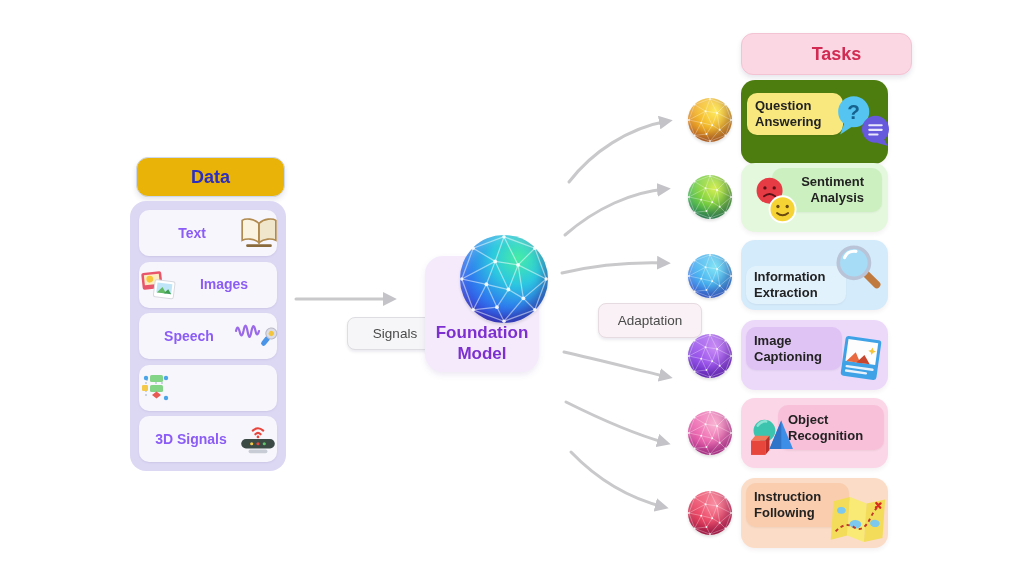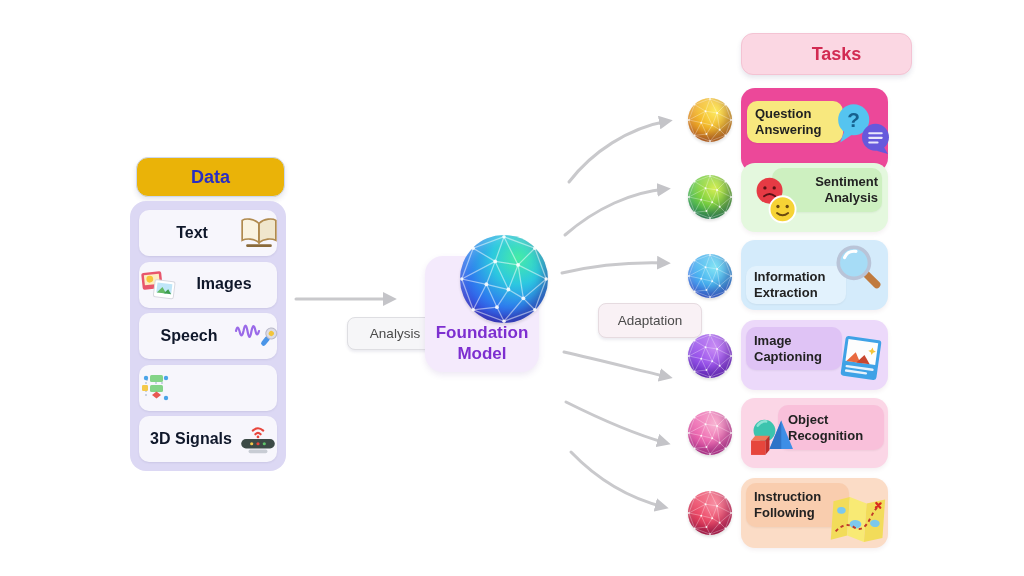--- a/index.html
+++ b/index.html
@@ -16,21 +16,21 @@
   .tasks-header{left:741px;top:33px;width:149px;height:40px;background:#fbd7e3;
         border:1.5px solid #f4c3d3;color:#d22a52;padding-left:20px;}
 
   
   .data-list{position:absolute;left:130px;top:201px;width:156px;height:270px;
         background:#dcd8f4;border-radius:16px;box-sizing:border-box;
         padding:9px;display:flex;flex-direction:column;justify-content:space-between;}
   .d-item{position:relative;height:46px;background:#f7f6fc;border-radius:10px;
         display:flex;align-items:center;padding:0 6px;box-sizing:border-box;
         box-shadow:0 1px 2px rgba(60,60,110,.10);}
-  .d-label{flex:1;font-weight:bold;font-size:16px;color:#0f172a;text-align:center;line-height:1.15;}
+  .d-label{flex:1;font-weight:bold;font-size:14px;color:#8b5cf6;text-align:center;line-height:1.15;}
   .d-item.sd .d-label{text-align:left;padding-left:4px;}
   .d-icon{flex-shrink:0;margin-right:-8px;}
   .d-icon.left{margin-right:0;margin-left:-6px;}
 
   
   .pill-sm{position:absolute;display:flex;align-items:center;justify-content:center;
         font-size:13.5px;color:#4a4a4a;border-radius:8px;
         box-shadow:0 2px 3px rgba(60,60,110,.10);margin-left:32px;}
   .training{left:315px;top:317px;width:94px;height:31px;background:#f6f6f8;border:1.5px solid #dedee2;}
   .adaptation{left:566px;top:303px;width:102px;height:33px;background:#f9f1f5;border:1.5px solid #e6dbe0;}
@@ -54,24 +54,24 @@
   .s-if{background:radial-gradient(circle at 60% 30%, #f890a4 0%, #ec4a68 45%, #cc2244 75%, #9e1228 100%);}
 
   
   .task-box{position:absolute;left:741px;width:147px;border-radius:14px;
         box-shadow:0 2px 4px rgba(120,60,90,.08);}
   .t-inner{position:absolute;border-radius:10px;display:flex;align-items:center;
         font-weight:bold;font-size:13px;line-height:1.22;color:#222;box-sizing:border-box;
         box-shadow:0 1px 2px rgba(0,0,0,.05);}
   .t-icon{position:absolute;}
 
-  .box-qa{top:88px;height:84px;background:#ec4899;}
+  .box-qa{top:80px;height:84px;background:#4d7c0f;}
   .box-qa .t-inner{left:6px;top:13px;width:96px;height:42px;background:#f8e87e;padding-left:8px;}
   .box-sa{top:163px;height:69px;background:#e4f8de;}
-  .box-sa .t-inner{right:6px;top:5px;width:110px;height:44px;background:#cdf0c0;justify-content:flex-end;text-align:right;padding-right:4px;}
+  .box-sa .t-inner{right:6px;top:5px;width:110px;height:44px;background:#cdf0c0;justify-content:flex-end;text-align:right;padding-right:18px;}
   .box-ie{top:240px;height:70px;background:#d4ebfb;}
   .box-ie .t-inner{left:5px;top:26px;width:100px;height:38px;background:#e2f2fd;padding-left:8px;}
   .box-ic{top:320px;height:70px;background:#ecd9fa;}
   .box-ic .t-inner{left:5px;top:7px;width:96px;height:43px;background:#dfc3f5;padding-left:8px;}
   .box-or{top:398px;height:70px;background:#fbd6e6;}
   .box-or .t-inner{right:4px;top:7px;width:106px;height:45px;background:#f9c0da;padding-left:10px;}
   .box-if{top:478px;height:70px;background:#fbdcc6;}
   .box-if .t-inner{left:5px;top:5px;width:103px;height:44px;background:#f9cdae;padding-left:8px;}
 
   .sp-task{left:688px;}
@@ -168,21 +168,21 @@
         <circle cx="20" cy="13" r="1.3" fill="#e8453c"></circle>
         <rect x="4" y="15" width="32" height="9" rx="4.5" fill="#3c4a46"></rect>
         <circle cx="14" cy="19.5" r="1.5" fill="#f4c94a"></circle>
         <circle cx="20" cy="19.5" r="1.5" fill="#e8453c"></circle>
         <circle cx="26" cy="19.5" r="1.5" fill="#5fc46a"></circle>
         <rect x="11" y="25" width="18" height="3.5" rx="1.7" fill="#c8ccd4"></rect>
       </svg>
     </div>
   </div>
 
-  <div class="pill-sm training">Analysis</div>
+  <div class="pill-sm training">Signals</div>
   <div class="pill-sm adaptation">Adaptation</div>
 
   <div class="fm-box">
     <div class="fm-label">Foundation Model</div>
   </div>
   <div class="net-sphere fm-sphere">
       <svg viewBox="0 0 100 100">
         <g stroke="rgba(255,255,255,0.5)" stroke-width="1.4" fill="none">
           <path d="M50 2 L85 15 L98 50 L85 85 L50 98 L15 85 L2 50 L15 15 Z"></path>
           <path d="M50 2 L40 30 M50 2 L66 34 M85 15 L66 34 M98 50 L66 34 M98 50 L72 72 M85 85 L72 72 M50 98 L72 72 M50 98 L42 82 M15 85 L42 82 M15 85 L30 56 M2 50 L30 56 M15 15 L40 30 M2 50 L40 30"></path>

